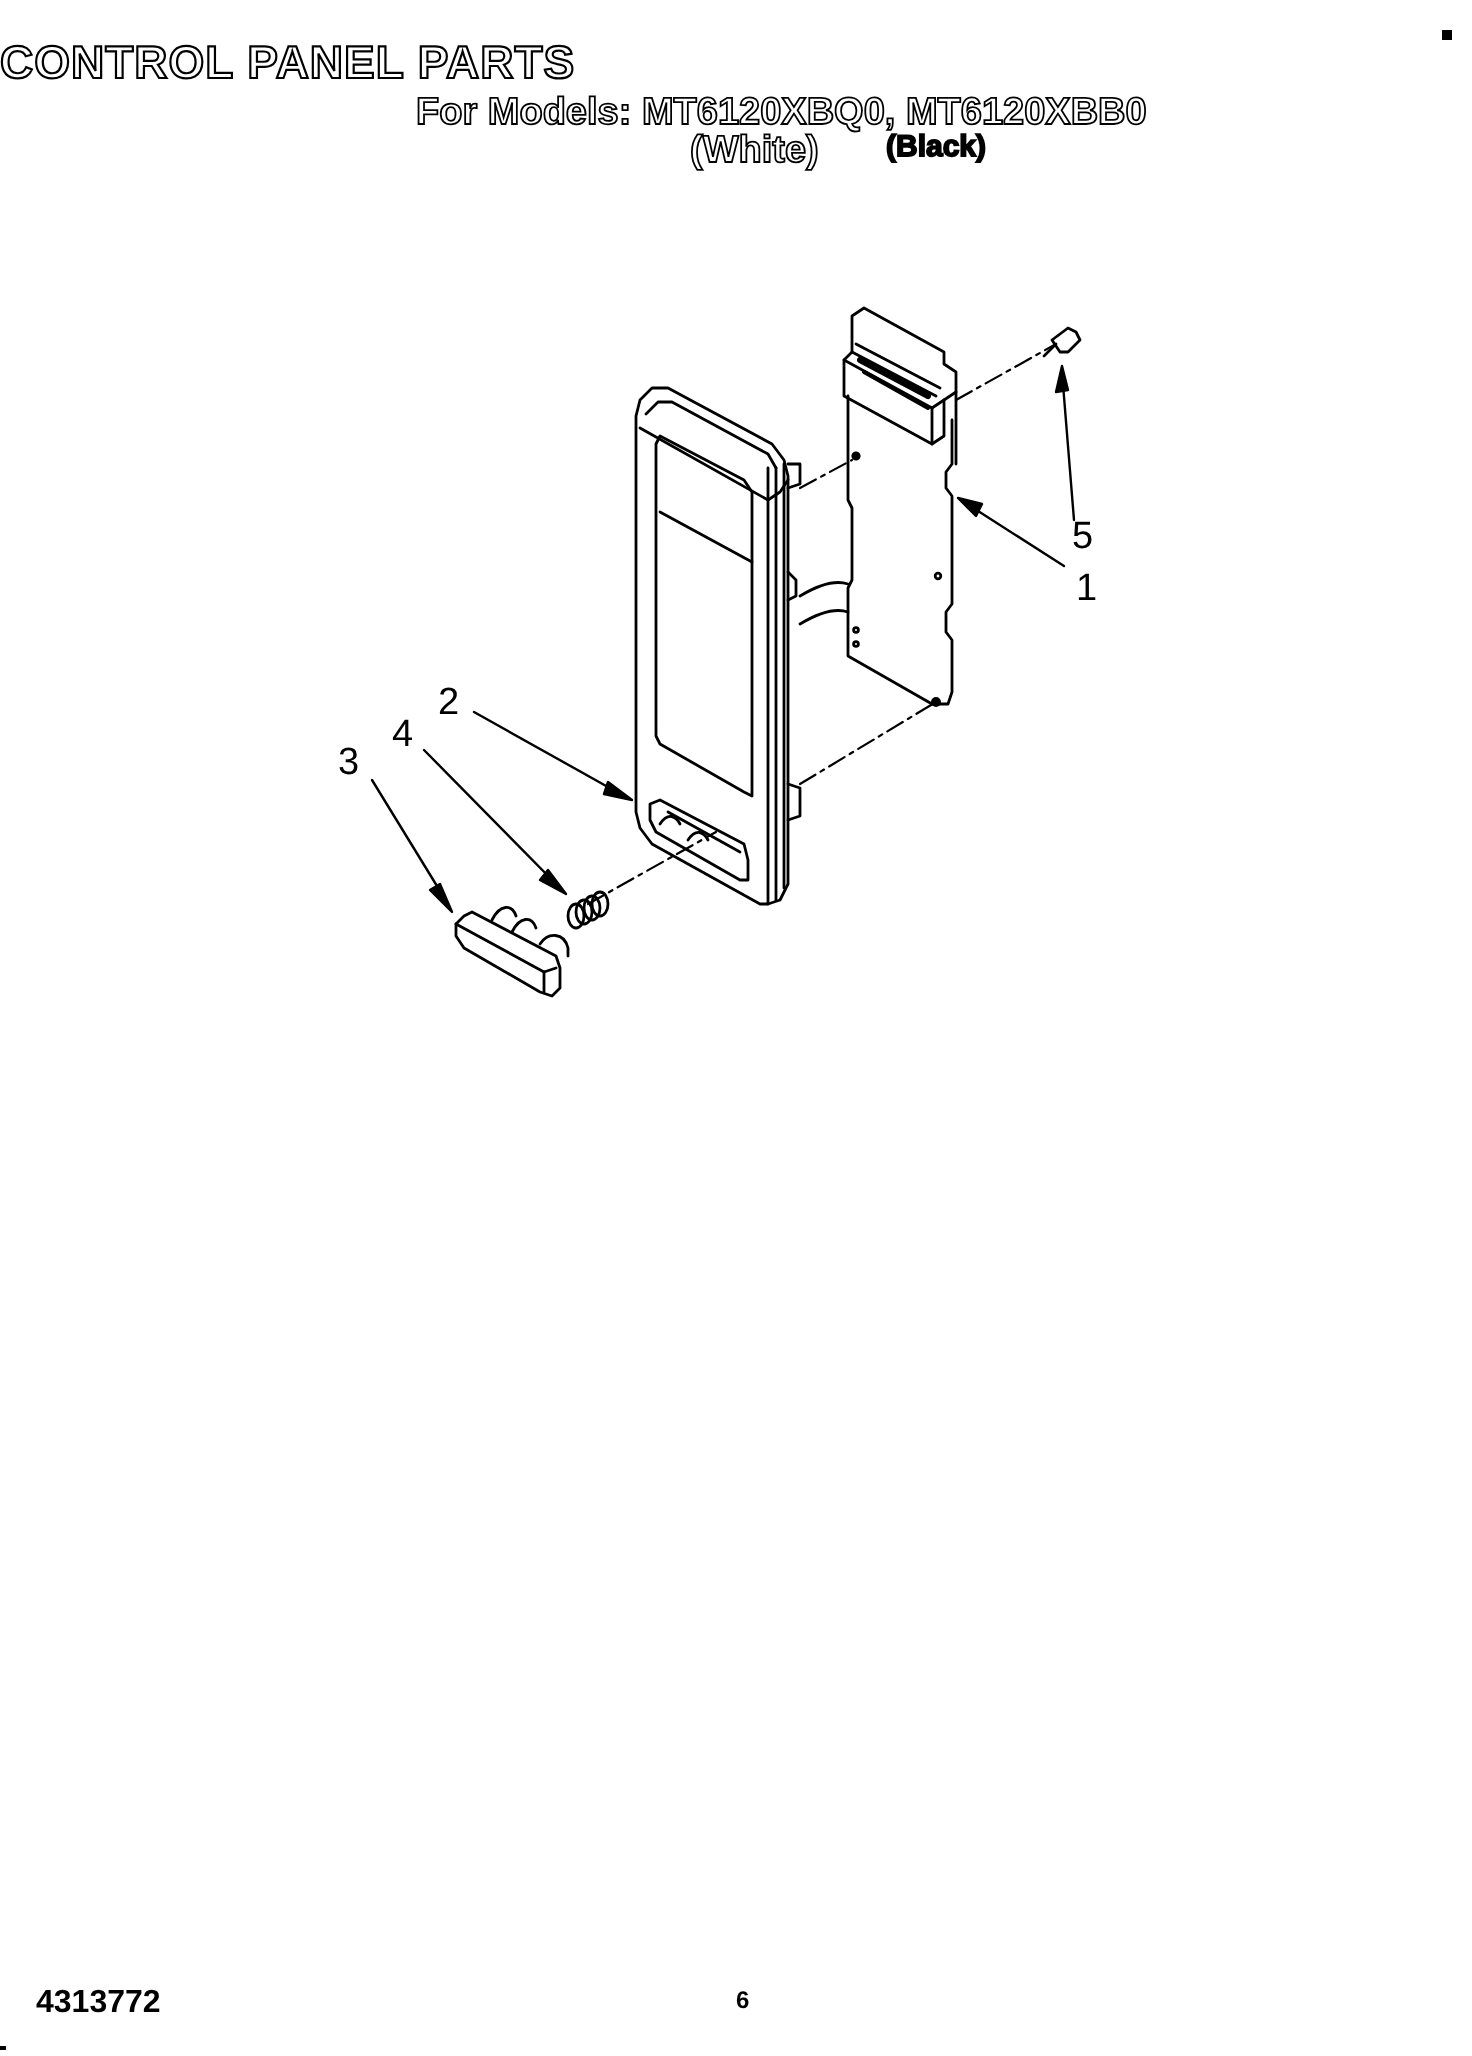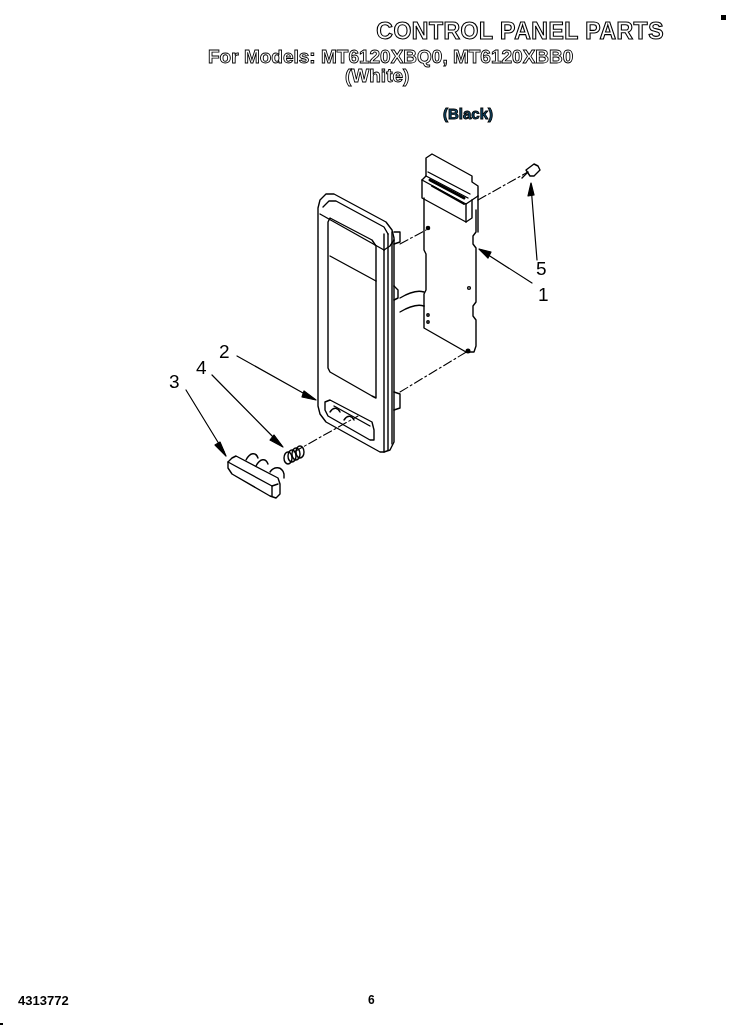--- a/index.html
+++ b/index.html
@@ -1,28 +1,28 @@
 <!DOCTYPE html>
 <html><head>
   <meta charset="utf-8">
   <style>
     html, body { margin: 0; padding: 0; background: #ffffff; }
     body { width: 736px; height: 1028px; position: relative; overflow: hidden;
            font-family: "Liberation Sans", sans-serif; color: #000; }
-    .title { position: absolute; top: 18px; left: 0; width: 664px; text-align: right;
+    .title { position: absolute; top: 18px; left: 0; width: 664px; text-align: left;
              font-size: 23px; font-weight: bold; letter-spacing: 0.5px;
              color: #fff; -webkit-text-stroke: 1.1px #000; }
     .subtitle { position: absolute; top: 46px; left: 208px; font-size: 19px; font-weight: bold;
                 color: #fff; -webkit-text-stroke: 0.9px #000; white-space: nowrap; }
     .color-white { position: absolute; top: 65px; left: 345px; font-size: 19px; font-weight: bold;
                    color: #fff; -webkit-text-stroke: 0.9px #000; }
     .color-black { position: absolute; top: 65px; left: 443px; font-size: 15px; font-weight: bold;
-                   color: #0c4a6e; margin-top: 40px; -webkit-text-stroke: 0.9px #000; }
+                   color: #000000; -webkit-text-stroke: 0.9px #000; }
     .corner-mark { position: absolute; top: 15px; left: 721px; width: 5px; height: 5px; background: #000; }
-    .doc-number { position: absolute; top: 993px; left: 18px; font-size: 13px; font-weight: bold; }
+    .doc-number { position: absolute; top: 993px; left: 18px; font-size: 16px; font-weight: bold; }
     .page-number { position: absolute; top: 993px; left: 368px; font-size: 12px; font-weight: bold; }
     .edge-mark { position: absolute; top: 1023px; left: 0; width: 3px; height: 2px; background: #000; }
     svg.diagram { position: absolute; left: 0; top: 0; }
     .callout { position: absolute; font-size: 19px; font-family: "Liberation Sans", sans-serif; }
   </style>
 </head>
 <body>
 
 <div class="corner-mark"></div>
 

